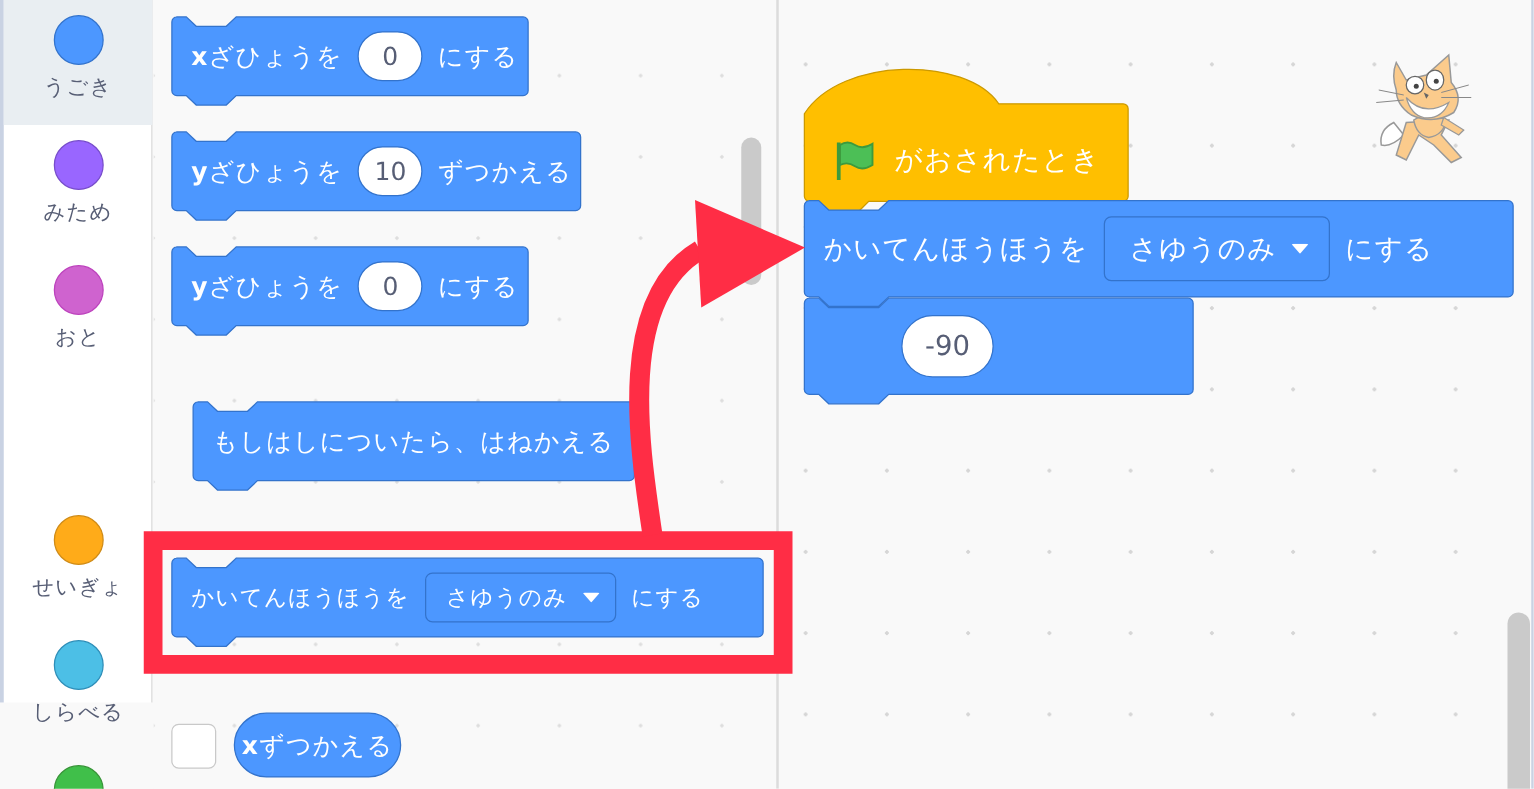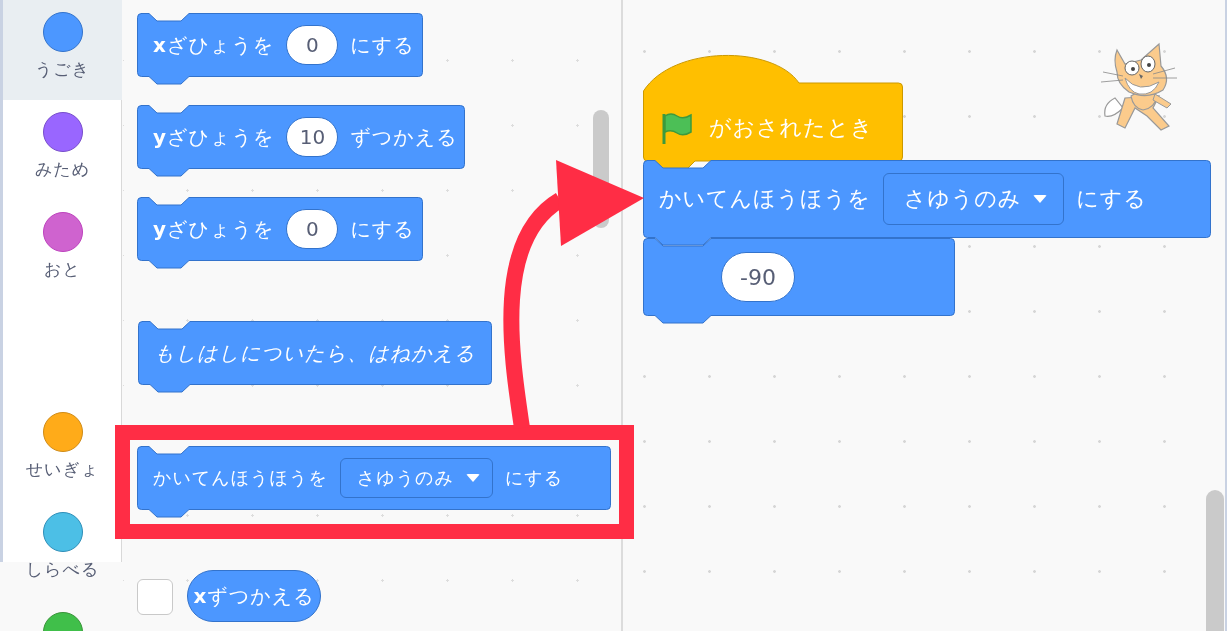--- a/index.html
+++ b/index.html
@@ -154,21 +154,21 @@
 
 <div class="block" style="left:137px;top:197px;width:286px;">
   <svg class="shape" width="286" height="74">
     <path d="M4,0.5 H12 L20,8 H44 L52,0.5 H281.5 a4,4 0 0 1 4,4 V59.5 a4,4 0 0 1 -4,4 H52 L44,71 H20 L12,63.5 H4.5 a4,4 0 0 1 -4,-4 V4.5 a4,4 0 0 1 4,-4 Z" fill="#4c97ff" stroke="#3373cc"></path>
   </svg>
   <span class="txt"><b>y</b><span>ざひょうを</span></span>
   <span class="oval">0</span>
   <span class="txt">にする</span>
 </div>
 
-<div class="block" style="left:138px;top:321px;width:328px;font-style:italic;">
+<div class="block" style="left:154px;top:321px;width:328px;">
   <svg class="shape" width="354" height="74">
     <path d="M4,0.5 H12 L20,8 H44 L52,0.5 H349.5 a4,4 0 0 1 4,4 V59.5 a4,4 0 0 1 -4,4 H52 L44,71 H20 L12,63.5 H4.5 a4,4 0 0 1 -4,-4 V4.5 a4,4 0 0 1 4,-4 Z" fill="#4c97ff" stroke="#3373cc"></path>
   </svg>
   <span class="txt">もしはしについたら、はねかえる</span>
 </div>
 
 <div class="block small" style="left:137px;top:446px;width:474px;">
   <svg class="shape" width="474" height="74">
     <path d="M4,0.5 H12 L20,8 H44 L52,0.5 H469.5 a4,4 0 0 1 4,4 V59.5 a4,4 0 0 1 -4,4 H52 L44,71 H20 L12,63.5 H4.5 a4,4 0 0 1 -4,-4 V4.5 a4,4 0 0 1 4,-4 Z" fill="#4c97ff" stroke="#3373cc"></path>
   </svg>
@@ -198,21 +198,21 @@
   <path d="M30,40 Q44,56 64,44 Q58,58 44,56 Q34,54 30,40 Z" fill="#fff" stroke="#999" stroke-width="1"></path>
   <ellipse cx="37" cy="30" rx="7" ry="7" fill="#fff" stroke="#666"></ellipse>
   <ellipse cx="53" cy="26" rx="7" ry="8" fill="#fff" stroke="#666"></ellipse>
   <circle cx="38" cy="31" r="2" fill="#444"></circle>
   <circle cx="54" cy="27" r="2" fill="#444"></circle>
   <path d="M44,36 l4,2 l-2,3 Z" fill="#666"></path>
   <path d="M58,36 L80,30 M58,40 L82,40" stroke="#888" stroke-width="0.8"></path>
   <path d="M28,38 L8,34 M28,42 L6,44" stroke="#888" stroke-width="0.8"></path>
 </svg>
 
-<div class="block" style="left:643px;top:95px;width:260px;height:66px;padding-left:16px;">
+<div class="block" style="left:643px;top:95px;width:260px;height:66px;padding-left:16px;justify-content:center;">
   <svg class="shape" width="262" height="82" style="top:-40px">
     <path d="M0.5,36 C30,-10 130,-10 156,28 H255.5 a4,4 0 0 1 4,4 V102 a4,4 0 0 1 -4,4 H52 L44,114 H20 L12,106 H4.5 a4,4 0 0 1 -4,-4 Z" fill="#ffbf00" stroke="#cc9900" transform="translate(0,0)"></path>
   </svg>
   <svg width="36" height="36" viewBox="0 0 36 36" style="margin-right:14px">
     <path d="M5,4 V34" stroke="#3d9a3d" stroke-width="3"></path>
     <path d="M6,6 Q12,2 18,6 Q24,10 32,5 V22 Q24,27 18,23 Q12,19 6,22 Z" fill="#4cbf56" stroke="#3d9a3d" stroke-width="1.5"></path>
   </svg>
   <span class="txt" style="font-size:22px">がおされたとき</span>
 </div>
 

